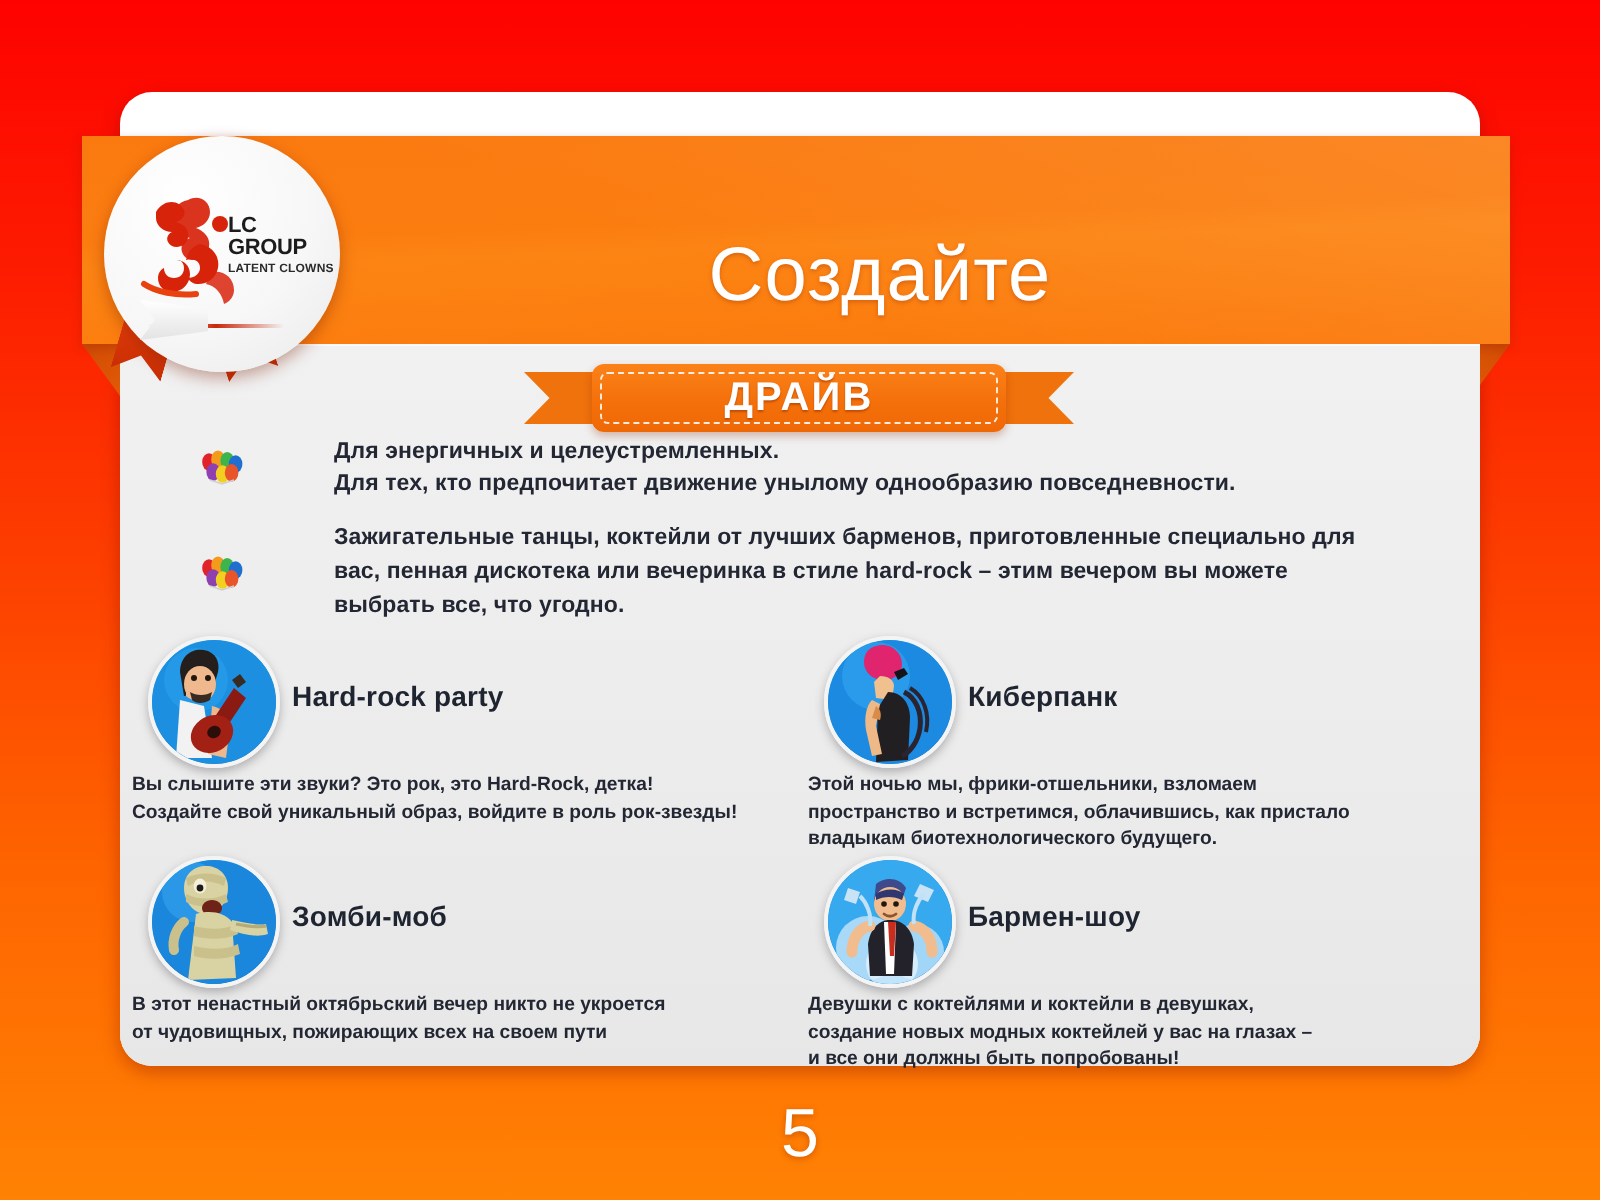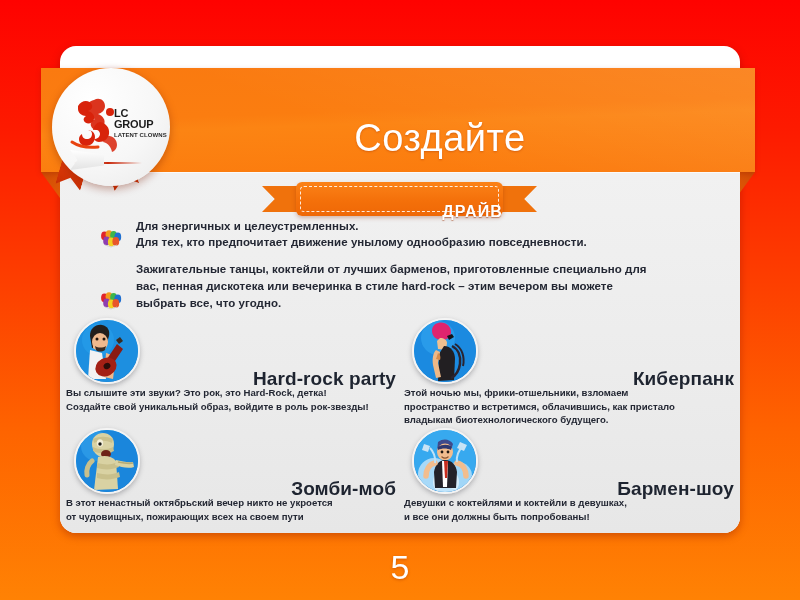--- a/index.html
+++ b/index.html
@@ -95,27 +95,26 @@
     background:linear-gradient(180deg,#fb8218 0%,#f4700a 55%,#ef6806 100%);
     border-radius:6px;
     box-shadow:0 2px 4px rgba(140,40,0,.3);
   }
   #ribbon-dots{
     position:absolute;left:4px;top:4px;right:4px;bottom:4px;
     border:1px dashed rgba(255,255,255,.85);border-radius:4px;
   }
   #ribbon-label{
     position:absolute;left:0;top:0;width:100%;height:34px;line-height:34px;
-    text-align:right;color:#fff;font-size:16px;font-weight:700;letter-spacing:1.1px;
+    text-align:center;color:#fff;font-size:20px;font-weight:700;letter-spacing:1.1px;
     text-shadow:0 1px 1px rgba(150,45,0,.5);
-    margin-top:13px;
-  }
-
-  
-  .intro-row{position:absolute;display:flex;align-items:flex-end;}
+  }
+
+  
+  .intro-row{position:absolute;display:flex;align-items:center;gap:31px;}
   #intro-1{left:100px;top:218px;width:610px;}
   #intro-2{left:100px;top:261px;width:610px;}
   .bullet-icon{width:22px;height:20px;flex:0 0 22px;margin-top:2px;}
   .intro-text{
     margin-left:14px;color:#232733;font-size:11.5px;font-weight:700;
     line-height:16px;letter-spacing:.05px;
   }
   #intro-2 .intro-text{text-align:justify;line-height:17px;}
   .nowrap-line{display:block;}
 
@@ -134,22 +133,22 @@
     overflow:hidden;border:2px solid #f4f4f4;
     box-shadow:0 2px 5px rgba(60,60,70,.35);
     background:radial-gradient(circle at 40% 25%,#37b6f4 0%,#1f8fe0 55%,#0e63b4 100%);
   }
   .avatar-tail{
     position:absolute;left:40px;top:52px;width:16px;height:14px;
     background:#f4f4f4;clip-path:polygon(0 0,100% 10%,22% 100%);
     filter:drop-shadow(0 2px 2px rgba(60,60,70,.3));
   }
   .event-title{
-    position:absolute;left:80px;top:22px;width:250px;text-align:right;
-    color:#1e2430;font-size:19px;font-weight:700;letter-spacing:.1px;margin-top:28px;
+    position:absolute;left:80px;top:22px;width:250px;text-align:left;
+    color:#1e2430;font-size:14px;font-weight:700;letter-spacing:.1px;
   }
   .event-desc{
     position:absolute;left:0;top:68px;width:330px;text-align:left;
     color:#232733;font-size:9.6px;font-weight:700;line-height:13.5px;
   }
   .event-desc span{display:block;}
 
   
   #page-number{
     position:absolute;left:0;top:548px;width:800px;text-align:center;
@@ -347,17 +346,18 @@
         <path d="M10 14l6 2-2 6-6-2z" fill="#d8e9f5" opacity=".9"></path>
         <path d="M46 12l7 3-3 6-7-3z" fill="#d8e9f5" opacity=".9"></path>
         <path d="M16 18c3 3 6 9 5 15" stroke="#bfe2f7" stroke-width="2" fill="none"></path>
         <path d="M48 17c-3 3-6 9-5 15" stroke="#bfe2f7" stroke-width="2" fill="none"></path>
       </svg>
     </div>
   </div>
   <div class="event-title">Бармен-шоу</div>
   <div class="event-desc">
     <span>Девушки с коктейлями и коктейли в девушках,</span>
+    <span>создание новых модных коктейлей у вас на глазах –</span>
     <span>и все они должны быть попробованы!</span>
   </div>
 </div>
 
 <div id="page-number">5</div>
 
 </body></html>

